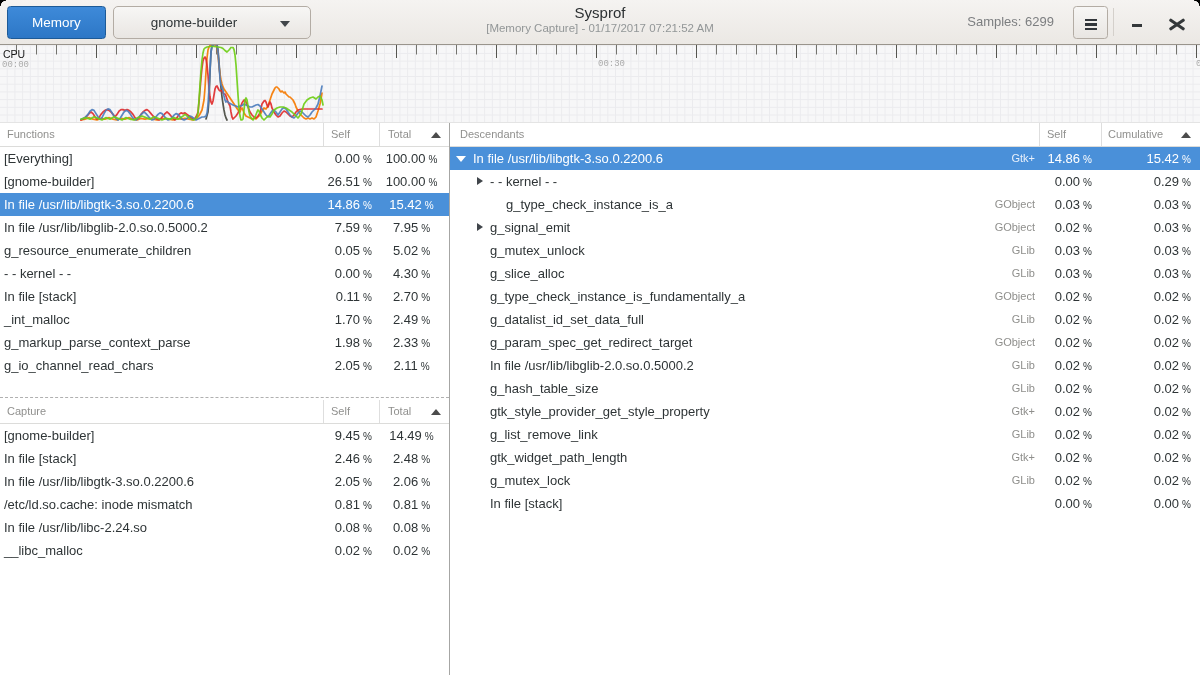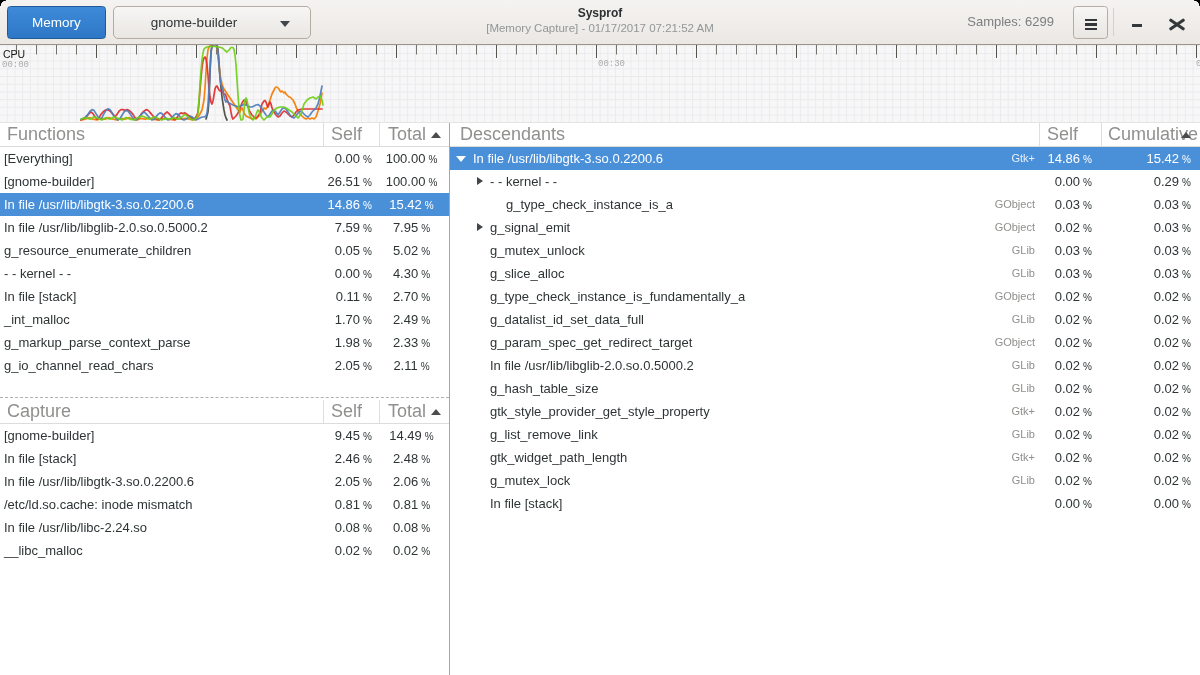--- a/index.html
+++ b/index.html
@@ -15,21 +15,21 @@
 #record{position:absolute;left:7px;top:6px;width:99px;height:33px;border-radius:3.5px;
  border:1px solid #1d5a97;background:linear-gradient(to bottom,#3e8ad9,#2d77c6);
  color:#fff;font-size:13.5px;line-height:31px;text-align:center}
 #procsel{position:absolute;left:113px;top:6px;width:198px;height:33px;border-radius:5px;
  border:1px solid #b3aca4;background:linear-gradient(to bottom,#f7f6f5,#e9e6e2);
  color:#2e3436;font-size:13.5px;line-height:31px;text-align:center;padding-right:36px}
 #procsel:after{content:"";position:absolute;right:20px;top:13.5px;
  border-left:5.5px solid transparent;border-right:5.5px solid transparent;
  border-top:6px solid #41464a}
 #title{position:absolute;left:350px;width:500px;top:5px;text-align:center}
-#title .t{font-size:12px;font-weight:bold;color:#2c3032;line-height:16px}
+#title .t{font-size:15px;font-weight:normal;color:#2c3032;line-height:16px}
 #title .st{font-size:11.5px;color:#929697;line-height:14px}
 #samples{position:absolute;right:146px;top:0;height:44px;line-height:44px;
  font-size:13px;color:#7c7e80}
 #menu{position:absolute;left:1073px;top:6px;width:35px;height:33px;border-radius:3.5px;
  border:1px solid #b3aca4;background:linear-gradient(to bottom,#f7f6f5,#e9e6e2)}
 #menu .hl{position:absolute;left:10.5px;width:12.5px;height:2.3px;background:#32363a}
 #hsep{position:absolute;left:1113px;top:8px;width:1px;height:28px;background:#d4d0cb}
 #minic{position:absolute;left:1132px;top:24px;width:10px;height:3.2px;background:#34383a}
 #closeic{position:absolute;left:1169px;top:17.5px;width:15px;height:13px}
 #closeic:before,#closeic:after{content:"";position:absolute;left:-1.5px;top:5.2px;width:18px;height:2.9px;
@@ -37,21 +37,21 @@
 #closeic:before{transform:rotate(35deg)}
 #closeic:after{transform:rotate(-35deg)}
 
 #graph{position:absolute;left:0;top:45px}
 
 #main{position:absolute;left:0;top:122px;width:1200px;height:553px;background:#fff;
  border-top:1px solid #e4e4e4}
 #left{position:absolute;left:0;top:0;width:450px;height:553px;border-right:1px solid #a6a6a4}
 #right{position:absolute;left:450px;top:0;width:750px;height:553px}
 .thead{position:relative;height:24px;border-bottom:1px solid #dcdcda;display:flex;
- color:#90908e;font-size:18px}
+ color:#90908e;font-size:11px}
 .thead>div{line-height:23px;white-space:nowrap}
 .arrow{display:inline-block;width:0;height:0;border-left:5.5px solid transparent;
  border-right:5.5px solid transparent;border-bottom:6px solid #4c4c4c;
  position:absolute;top:8.5px}
 .row{height:23px;display:flex;position:relative;color:#2e3436;font-size:13px;
  white-space:nowrap}
 .row>div{line-height:23px}
 .row.sel{background:#4a90d9;color:#fff}
 .row i{font-style:normal;font-size:10px;margin-left:3px}
 

